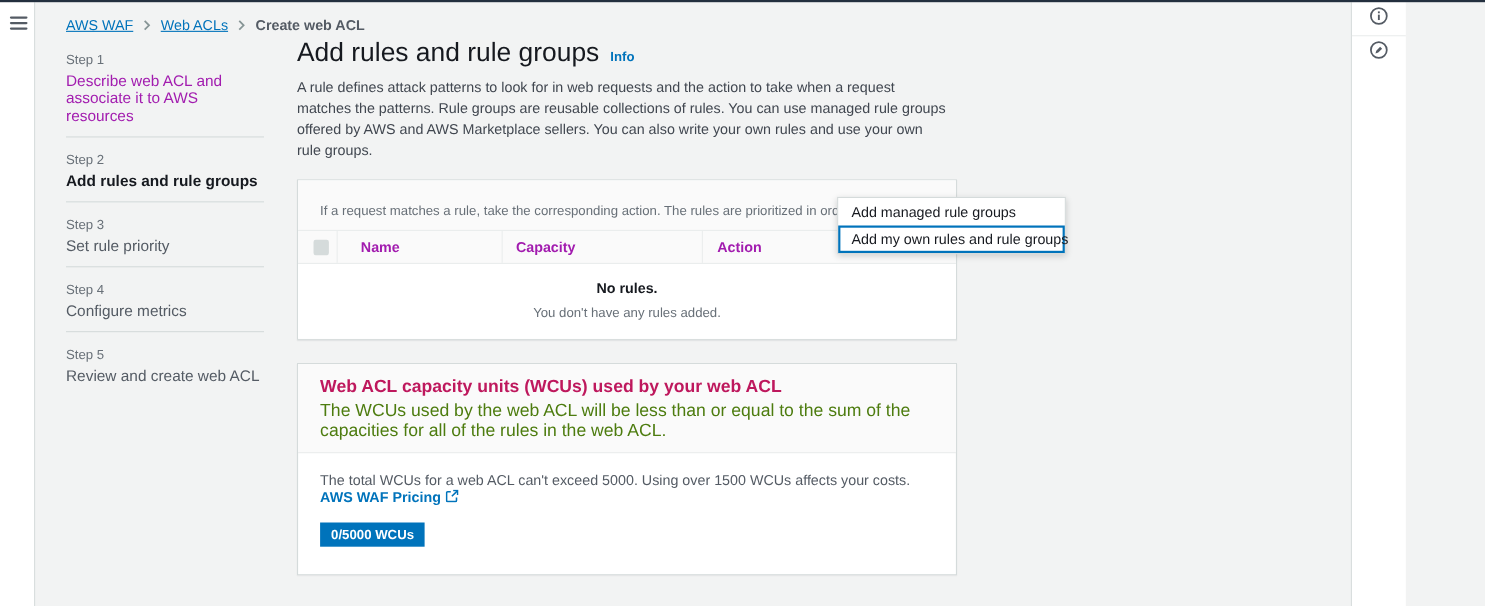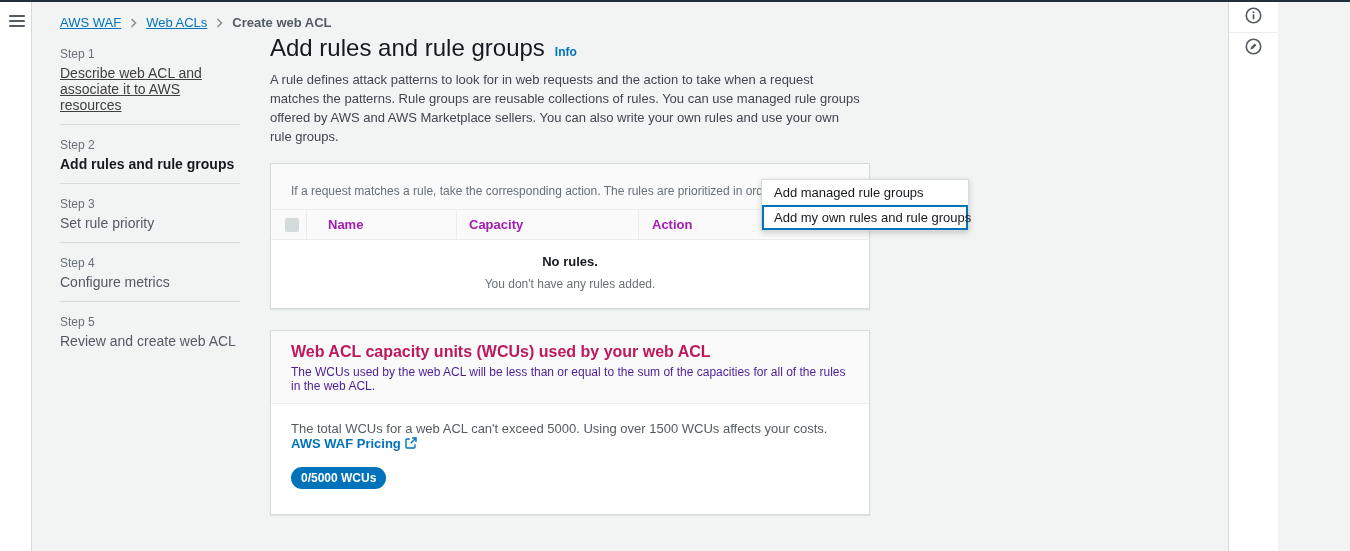--- a/index.html
+++ b/index.html
@@ -27,21 +27,21 @@
   
   .breadcrumb { position:absolute; left:60px; top:15px; font-size:13px; display:flex; align-items:center; gap:9px; white-space:nowrap; }
   .crumb-link { color:#0073bb; text-decoration:underline; cursor:pointer; }
   .crumb-current { color:#545b64; font-weight:bold; }
   .crumb-sep { display:inline-flex; align-items:center; }
 
   
   .steps { position:absolute; left:60px; top:47px; width:180px; }
   .step-label { font-size:12px; line-height:14px; color:#687078; margin-bottom:4px; }
   .step-title { font-size:14px; line-height:16px; color:#545b64; }
-  .step-title.visited { color:#404040; text-decoration:underline; cursor:pointer; }
+  .step-title.visited { color:#a21caf; cursor:pointer; }
   .step-title.current { color:#16191f; font-weight:bold; }
   .step-divider { border:none; border-top:1px solid #d5dbdb; margin:11px 0 13px 0; }
 
   
   .main { position:absolute; left:270px; top:0; width:600px; }
   .page-title-row { margin-top:34px; display:flex; align-items:baseline; }
   .page-title { font-size:24px; font-weight:400; color:#16191f; }
   .info-link { font-size:12px; font-weight:bold; color:#0073bb; margin-left:10px; cursor:pointer; }
   .page-desc { margin-top:8px; width:594px; font-size:13px; line-height:19px; color:#414750; }
 
@@ -75,26 +75,26 @@
 
   
   .dropdown-menu { position:absolute; left:761px; top:179px; width:208px; background:#fff; border:1px solid #d5dbdb; box-shadow:0 2px 6px rgba(0,0,0,.18); z-index:30; }
   .menu-item { font-size:13px; color:#16191f; padding:5px 12px; cursor:pointer; white-space:nowrap; }
   .menu-item.selected { border:2px solid #0073bb; padding:3px 10px; }
 
   
   .wcu-panel { margin-top:21px; }
   .wcu-header { padding:12px 20px 10px 20px; border-bottom:1px solid #eaeded; }
   .wcu-title { font-size:16px; font-weight:bold; color:#be185d; }
-  .wcu-desc { margin-top:4px; font-size:12px; color:#4c1d95; }
+  .wcu-desc { margin-top:4px; font-size:16px; color:#4d7c0f; }
   .wcu-body { padding:17px 24px 25px 20px; }
   .wcu-text { font-size:13px; color:#545b64; }
   .pricing-link { color:#0073bb; font-weight:bold; cursor:pointer; }
   .ext-icon { display:inline-block; margin-left:4px; vertical-align:-1px; }
-  .wcu-badge { display:inline-block; margin-top:15px; background:#0073bb; color:#fff; font-size:12px; font-weight:bold; line-height:14px; padding:4px 10px; border-radius:11px; }
+  .wcu-badge { display:inline-block; margin-top:15px; background:#0073bb; color:#fff; font-size:12px; font-weight:bold; line-height:14px; padding:4px 10px; border-radius:0; }
 </style>
 </head>
 <body>
 
 <div id="app">
 
   <div class="topline"></div>
 
   <div class="left-rail">
     <div class="hamburger">

